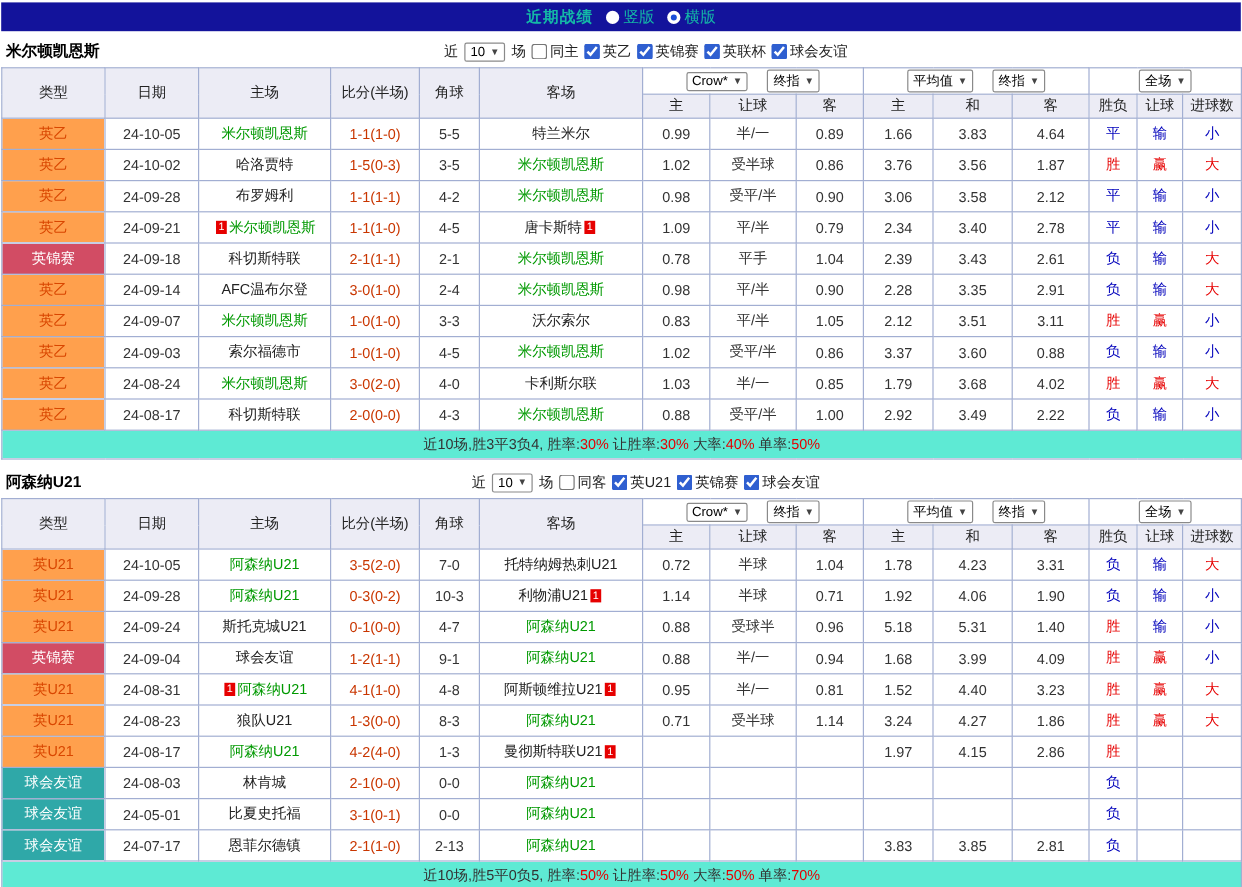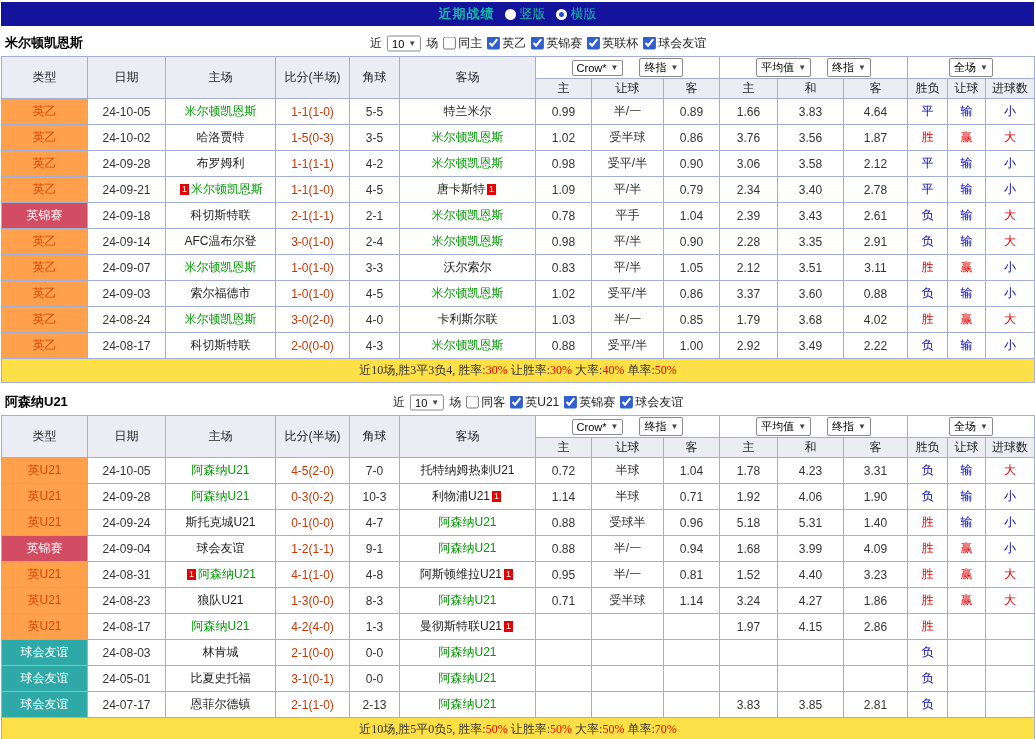--- a/index.html
+++ b/index.html
@@ -53,21 +53,21 @@
   td.score { color:#c93600; }
   td.num  { color:#333; }
   td.res.red  { color:#e60000; }
   td.res.blue { color:#0000bb; }
   td.team { color:#222; }
   .tname.hl { color:#009900; }
   .card {
     display:inline-block; background:#e60000; color:#fff;
     font-size:9px; line-height:11px; padding:0 2px; margin:0 2px; vertical-align:1px;
   }
-  td.summary { height:24px; color:#333; background:#fde047;font-family:Liberation Serif, serif; }
+  td.summary { height:24px; color:#333; background:#5eead4; }
   td.summary .red { color:#e60000; }
   .gap { height:6px; }
 </style>
 </head>
 <body>
 
 <div class="topbar">
   <span class="title">近期战绩</span>
   <span class="radio-opt">
     <span class="radio"></span>
@@ -460,21 +460,21 @@
       <th>胜负</th>
       <th>让球</th>
       <th>进球数</th>
     </tr>
   </thead>
   <tbody>
       <tr>
         <td class="type" style="background: rgb(255, 160, 77); color: rgb(217, 70, 0);">英U21</td>
         <td class="date">24-10-05</td>
         <td class="team"><span class="tname hl">阿森纳U21</span></td>
-        <td class="score">4-5(2-0)</td>
+        <td class="score">3-5(2-0)</td>
         <td class="corner">7-0</td>
         <td class="team"><span class="tname">托特纳姆热刺U21</span></td>
         <td class="num">0.72</td>
         <td class="num">半球</td>
         <td class="num">1.04</td>
         <td class="num">1.78</td>
         <td class="num">4.23</td>
         <td class="num">3.31</td>
         <td class="res blue">负</td>
         <td class="res blue">输</td>

